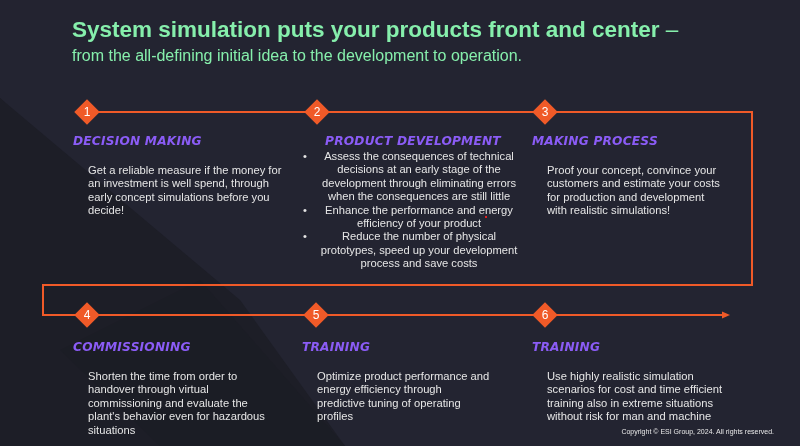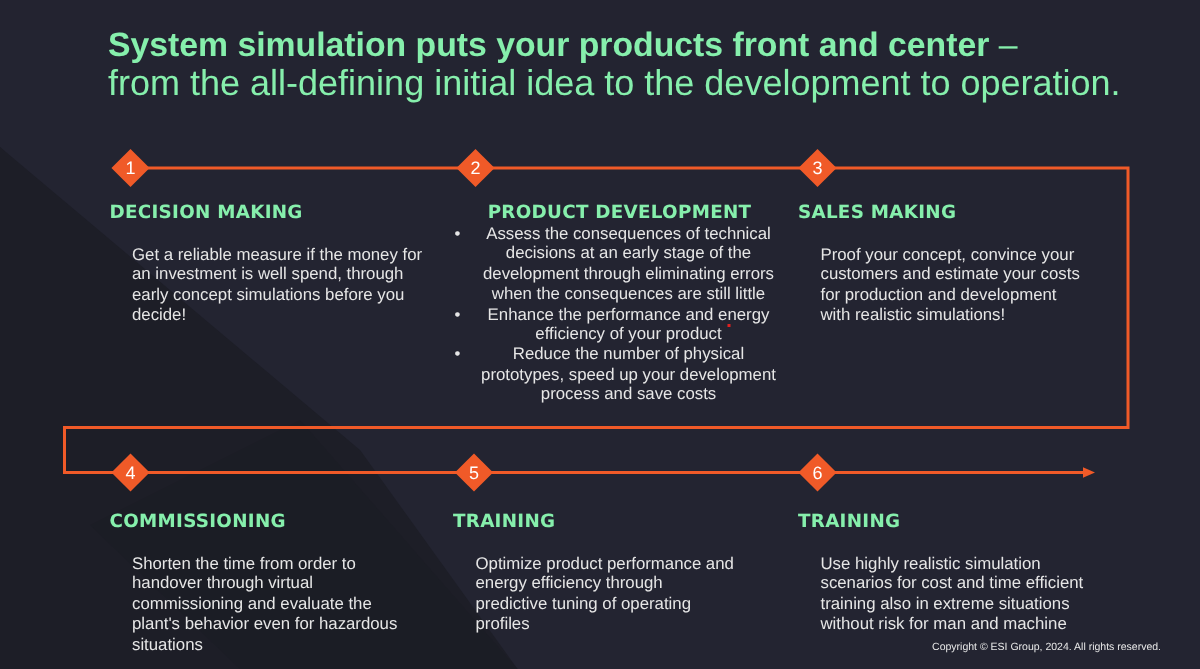--- a/index.html
+++ b/index.html
@@ -1,26 +1,26 @@
 <!DOCTYPE html>
 <html><head>
 <meta charset="utf-8">
 <style>
   html, body { margin:0; padding:0; }
   body { width:800px; height:446px; overflow:hidden; background:#232431; position:relative; font-family:"Liberation Sans", sans-serif; }
   .bg { position:absolute; inset:0; }
   .title { position:absolute; left:72px; top:17px; color:#86efac; font-size:22.5px; line-height:26px; white-space:nowrap; }
   .title .bold { font-weight:bold; }
-  .title .sub { font-size:24px; display:block; margin-top:0px; }
+  .title .sub { font-size:16px; display:block; margin-top:0px; }
   .path { position:absolute; inset:0; }
   .diamond { position:absolute; width:26px; height:26px; }
   .diamond .shape { position:absolute; left:4px; top:4px; width:18px; height:18px; background:#f05a28; transform:rotate(45deg); }
   .diamond .num { position:absolute; left:0; top:0; width:26px; height:26px; line-height:26px; text-align:center; color:#fff; font-size:12px; }
   .card { position:absolute; width:225px; color:#e6e6e6; font-size:11.2px; line-height:13.4px; }
-  .card h3 { margin:0 0 1px 0; font-family:"DejaVu Sans", sans-serif; font-weight:bold; font-size:12.2px; letter-spacing:0.2px; color:#86efac; line-height:15px; }
+  .card h3 { margin:0 0 1px 0; font-family:"DejaVu Sans", sans-serif; font-weight:bold; font-size:12.2px; letter-spacing:0.2px; color:#8b5cf6; line-height:15px;font-style:italic; }
   .card p { margin:15px; }
   .card ul { margin:0; padding:0; list-style:none; }
   .card li { position:relative; padding-left:12px; }
   .card li::before { content:"•"; position:absolute; left:1px; top:0; color:#e6e6e6; }
   .copyright { position:absolute; right:26px; top:428px; font-size:7px; color:#e8e8e8; }
   .dot { position:absolute; left:485px; top:216px; width:2px; height:2px; background:#e02020; }
 </style>
 </head>
 <body>
 
@@ -75,21 +75,21 @@
 <div class="card" style="left:302px; top:134px; width:222px;text-align:center;">
   <h3>PRODUCT DEVELOPMENT</h3>
   <ul>
     <li>Assess the consequences of technical decisions at an early stage of the development through eliminating errors when the consequences are still little</li>
     <li>Enhance the performance and energy efficiency of your product</li>
     <li>Reduce the number of physical prototypes, speed up your development process and save costs</li>
   </ul>
 </div>
 
 <div class="card" style="left:532px; top:134px; width:205px;">
-  <h3>SALES MAKING</h3>
+  <h3>MAKING PROCESS</h3>
   <p>Proof your concept, convince your customers and estimate your costs for production and development with realistic simulations!</p>
 </div>
 
 <div class="card" style="left:73px; top:340px; width:210px;">
   <h3>COMMISSIONING</h3>
   <p>Shorten the time from order to handover through virtual commissioning and evaluate the plant's behavior even for hazardous situations</p>
 </div>
 
 <div class="card" style="left:302px; top:340px; width:205px;">
   <h3>TRAINING</h3>

